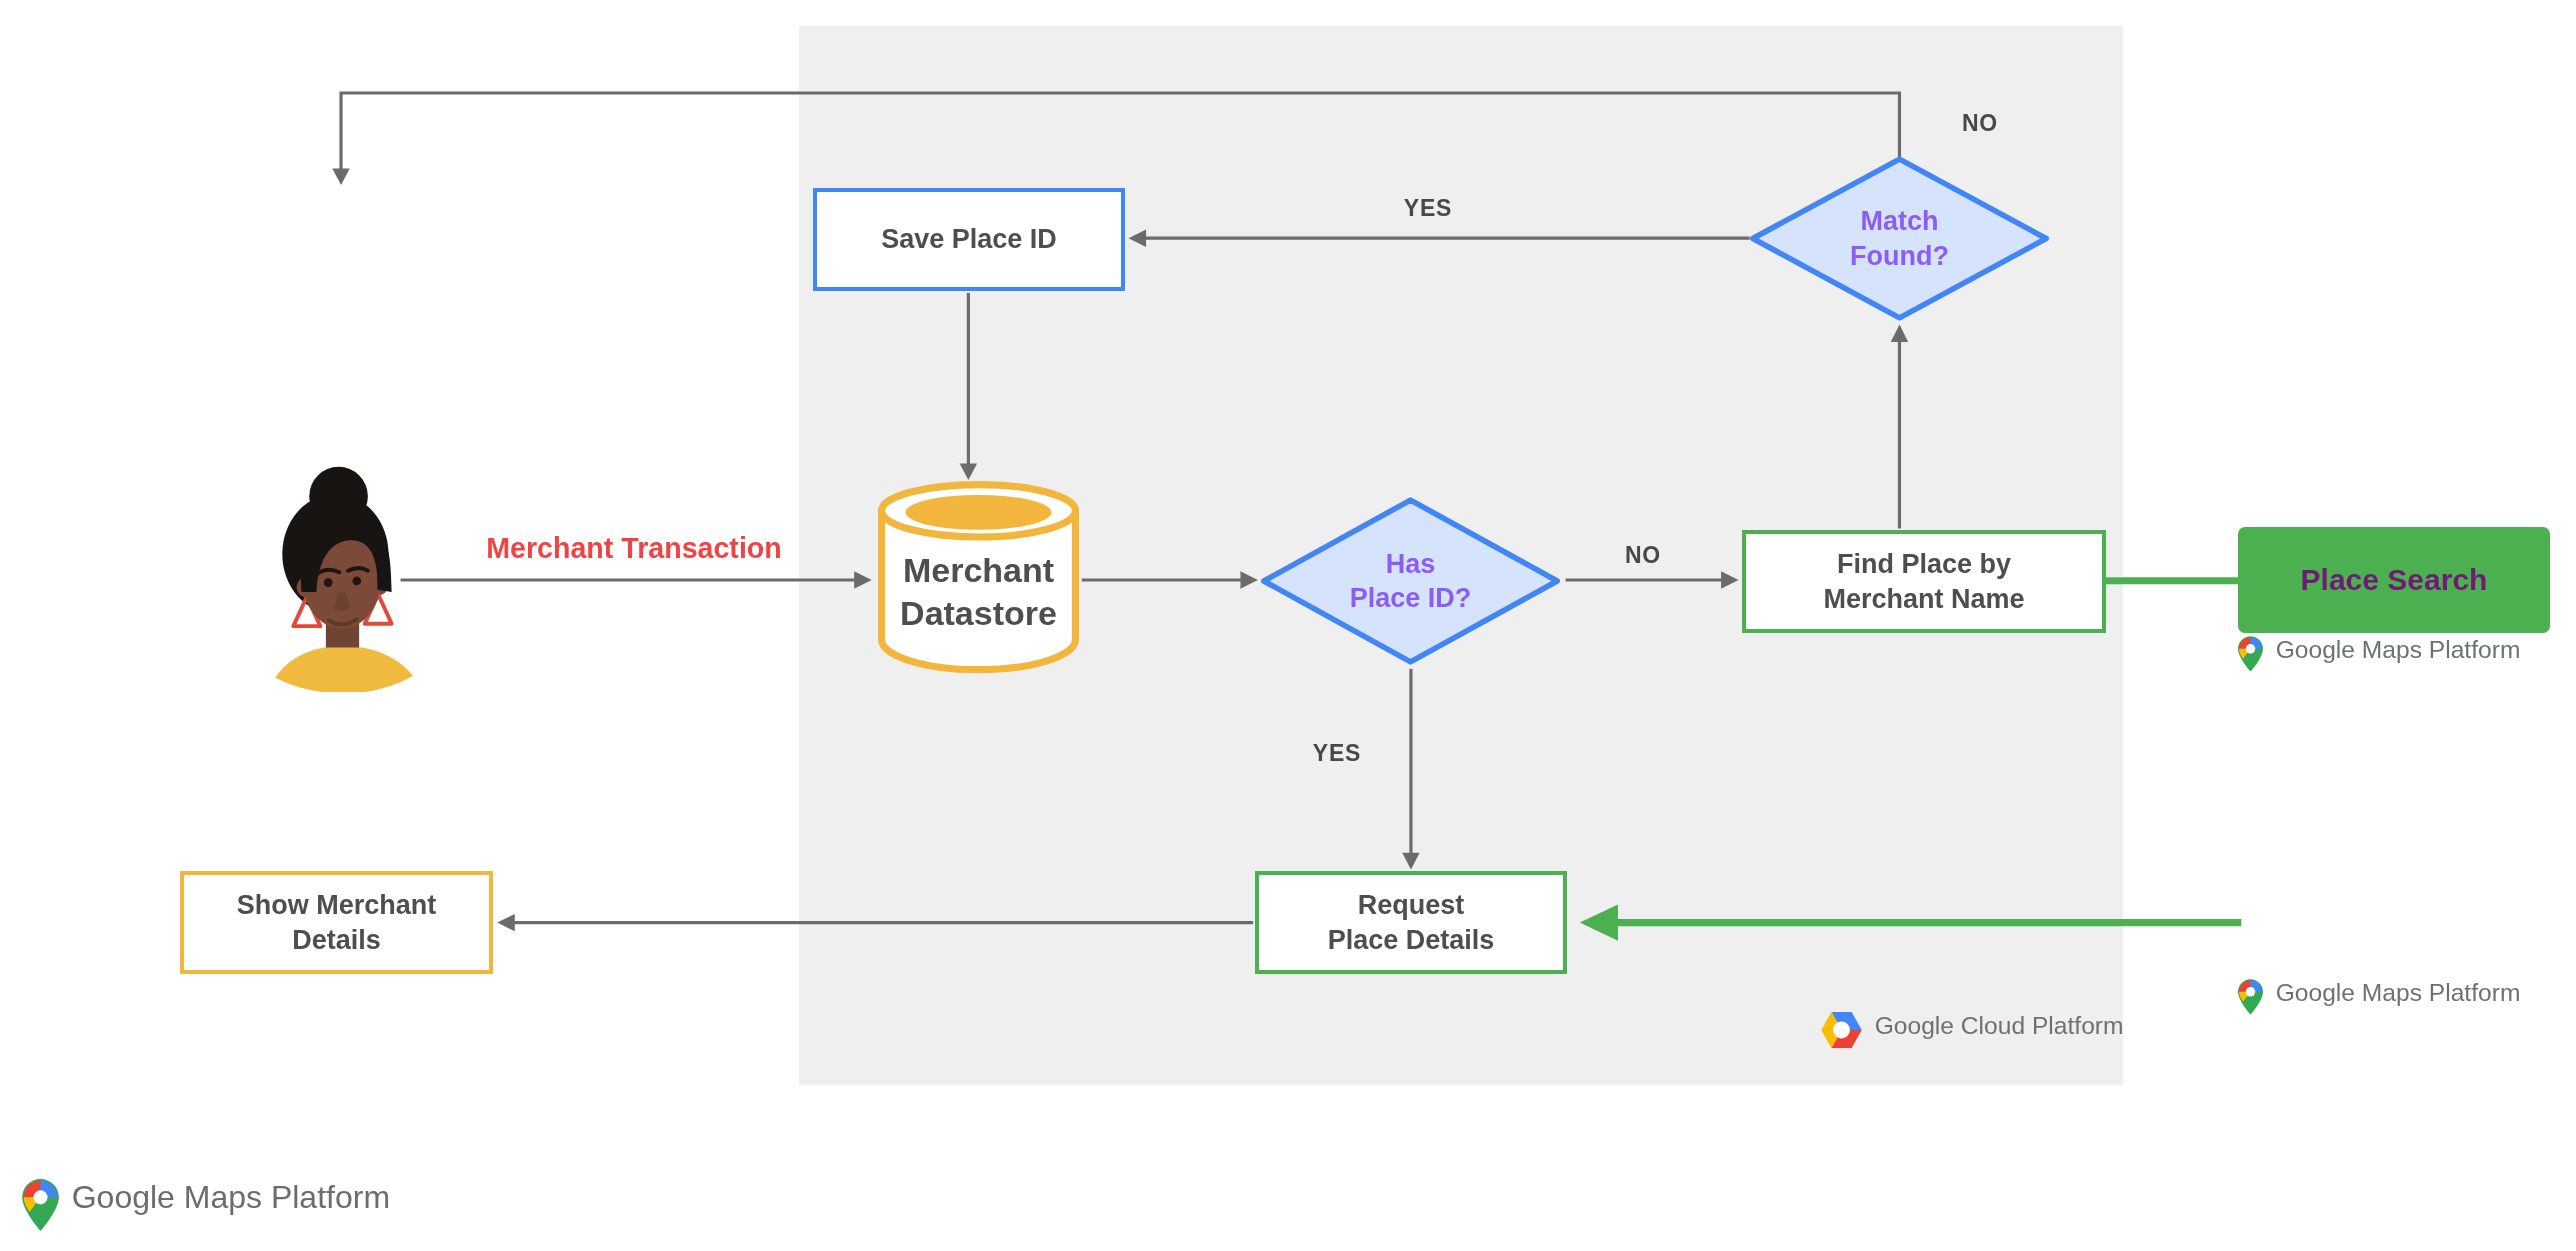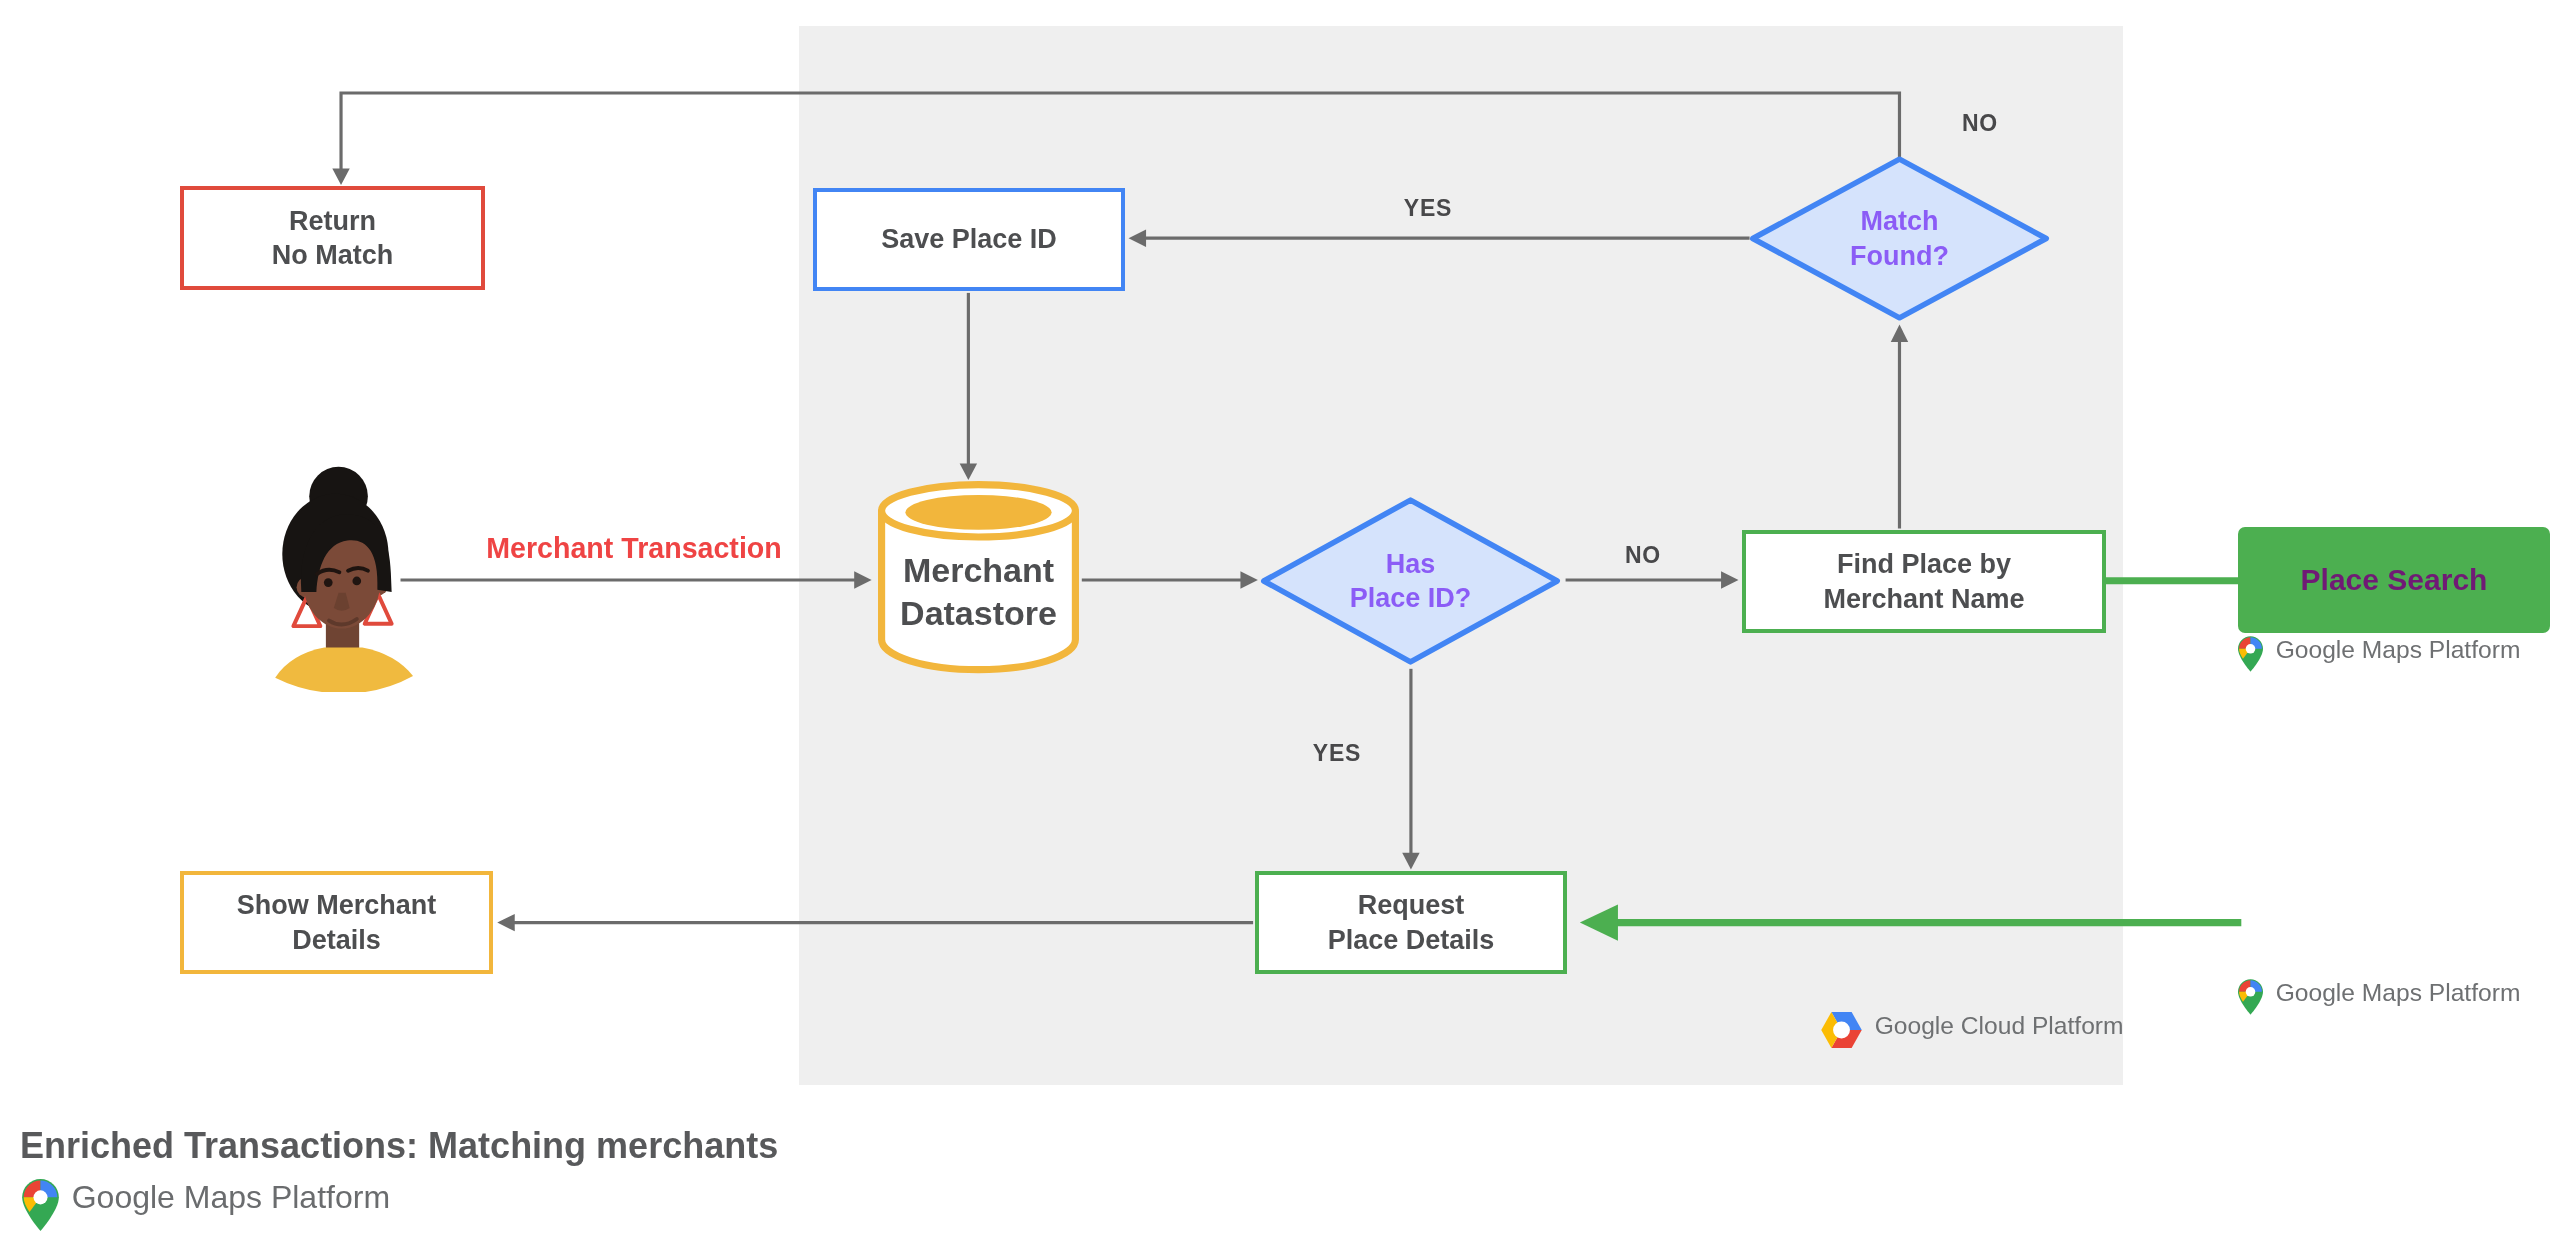--- a/index.html
+++ b/index.html
@@ -67,22 +67,20 @@
     <g stroke="var(--green,#4CAF50)" stroke-width="9" fill="none">
       <line x1="2644" y1="732" x2="2826" y2="732"></line>
       <line x1="2036" y1="1163" x2="2826" y2="1163"></line>
     </g>
     <g fill="var(--green,#4CAF50)">
       <polygon points="2600,732 2648,709 2648,755"></polygon>
       <polygon points="1992,1163 2040,1140 2040,1186"></polygon>
     </g>
   </svg>
 
-  <div class="node red" style="left:180px;top:186px;width:305px;height:104px">Return
-No Match</div>
 
   <div class="node blue" style="left:813px;top:188px;width:312px;height:103px">Save Place ID</div>
 
   <div class="diamond" style="left:1748px;top:155px;width:303px;height:167px">
     <svg width="303" height="167" viewBox="0 0 382 210">
       <polygon points="191,5 376,105 191,205 6,105" fill="var(--blue_fill,#D5E3FC)" stroke="var(--blue,#4285F4)" stroke-width="7" stroke-linejoin="round"></polygon>
     </svg>
     <div class="dlabel">Match
 Found?</div>
   </div>
@@ -169,21 +167,20 @@
   <div class="logo" style="left:1821px;top:1012px">
     <svg width="41" height="36" viewBox="0 0 36 32">
       <path d="M9,0 L27,0 L36,16 L18,16 Z" fill="#4285F4"></path>
       <path d="M36,16 L27,32 L9,32 L18,16 Z" fill="#EA4335"></path>
       <path d="M9,0 L18,16 L9,32 L0,16 Z" fill="#FBBC04"></path>
       <circle cx="18" cy="16" r="7.5" fill="#ffffff"></circle>
     </svg>
     <span class="txt">Google Cloud Platform</span>
   </div>
 
-  <div class="title">Enriched Transactions: Matching merchants</div>
 
   <div class="logo big" style="left:22px;top:1179px">
     <svg width="37" height="52" viewBox="0 0 24 34">
       <path d="M12,0 C5.4,0 0,5.4 0,12 C0,20.5 12,34 12,34 C12,34 24,20.5 24,12 C24,5.4 18.6,0 12,0 Z" fill="#34A853"></path>
       <path d="M12,1 C6,1 1,6 1,12 L12,12 L12,1 Z" fill="#EA4335"></path>
       <path d="M12,1 C18,1 23,6 23,12 L12,12 L12,1 Z" fill="#4285F4"></path>
       <path d="M1,12 L12,12 L4.8,21.6 C2.6,18.4 1,15 1,12 Z" fill="#FBBC04"></path>
       <circle cx="12" cy="12" r="4.6" fill="#ffffff"></circle>
     </svg>
     <span class="txt">Google Maps Platform</span>

